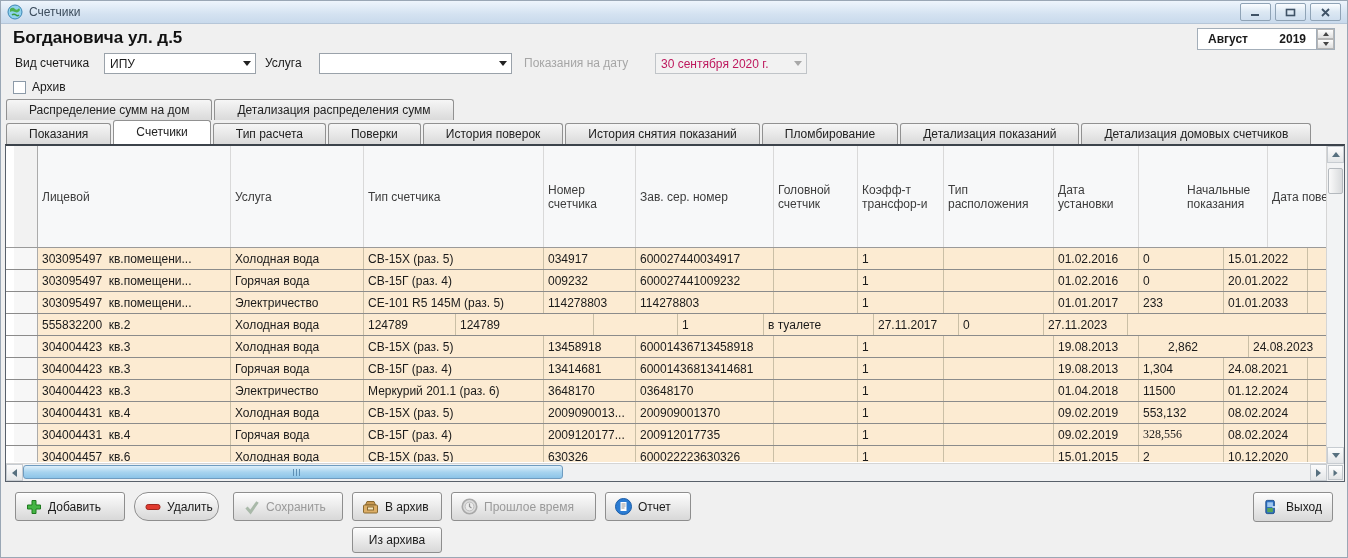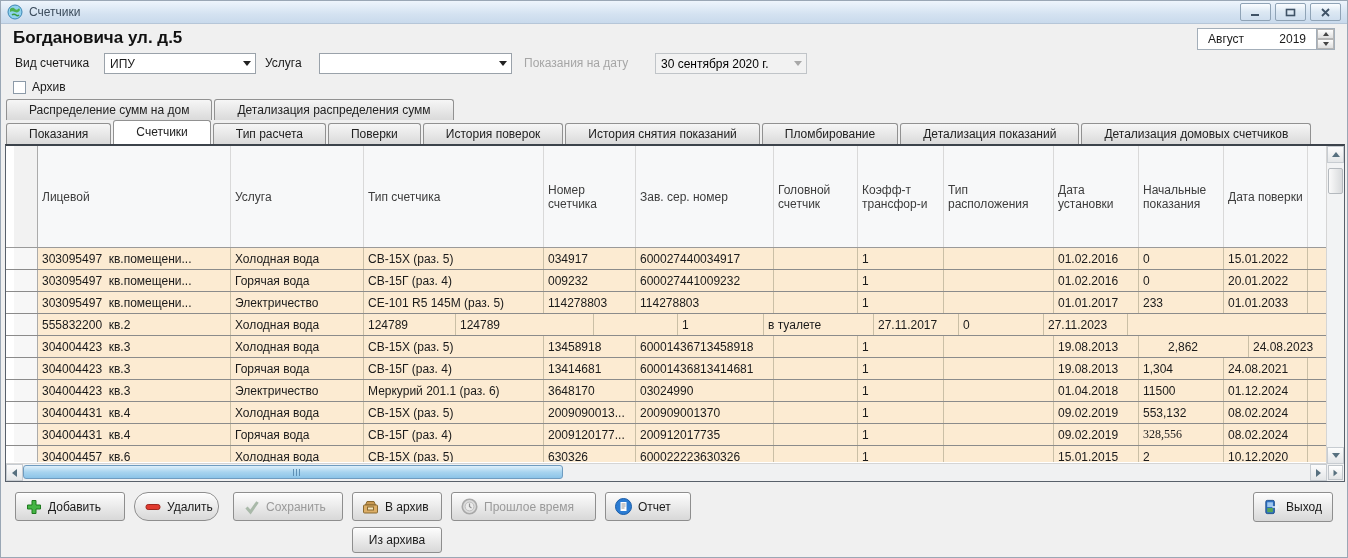--- a/index.html
+++ b/index.html
@@ -14,36 +14,36 @@
     background:linear-gradient(#eef5fc,#d4e2f1 60%,#c9daec);
     border-bottom:1px solid #b6c6d8;display:flex;align-items:center;padding:0 6px;box-sizing:border-box;}
   .titlebar .ticon{width:16px;height:16px;margin-right:6px;flex:none;}
   .titlebar .ttext{color:#3c4c5c;font-size:12px;}
   .winbtns{margin-left:auto;display:flex;gap:4px;}
   .winbtn{width:29px;height:16px;border:1px solid #8fa3b6;border-radius:2px;
     background:linear-gradient(#fbfdff,#dce8f3 50%,#cfdeee);
     display:flex;align-items:center;justify-content:center;cursor:default;}
   
   .address{position:absolute;left:12px;top:27px;font-size:17px;font-weight:bold;color:#111;}
-  .period{position:absolute;top:27px;right:12px;display:flex;height:22px;}
+  .period{position:absolute;top:27px;right:12px;display:flex;height:22px;font-weight:bold;}
   .period .pbox{width:120px;border:1px solid #a3aeb9;background:#fff;display:flex;align-items:center;
     justify-content:space-between;padding:0 10px;box-sizing:border-box;}
   .spinner{width:18px;border:1px solid #a3aeb9;border-left:none;display:flex;flex-direction:column;box-sizing:border-box;}
   .spinbtn{flex:1;background:linear-gradient(#fdfdfd,#dfdfdf);border:1px solid #b5b5b5;margin:0;
     display:flex;align-items:center;justify-content:center;padding:0;box-sizing:border-box;}
   .tri-up{width:0;height:0;border-left:3px solid transparent;border-right:3px solid transparent;border-bottom:4px solid #444;}
   .tri-down{width:0;height:0;border-left:3px solid transparent;border-right:3px solid transparent;border-top:4px solid #444;}
   
   .filters{position:absolute;left:0;top:52px;right:0;height:22px;}
   .flabel{position:absolute;top:3px;color:#1a1a1a;}
   .flabel.disabled{color:#a6a6a6;}
   .combo{position:absolute;top:0;height:21px;border:1px solid #9aa2aa;background:#fff;
     display:flex;align-items:center;box-sizing:border-box;padding-left:5px;}
   .combo .arrow{margin-left:auto;width:16px;height:100%;display:flex;align-items:center;justify-content:center;}
-  .combo.disabled{background:#f2f2f2;border-color:#c0c4c8;color:#000000;}
+  .combo.disabled{background:#f2f2f2;border-color:#c0c4c8;color:#be185d;}
   .caret{width:0;height:0;border-left:4px solid transparent;border-right:4px solid transparent;border-top:5px solid #222;}
   .combo.disabled .caret{border-top-color:#a8a8a8;}
   
   .chkrow{position:absolute;left:12px;top:79px;display:flex;align-items:center;gap:6px;}
   .chk{width:13px;height:13px;border:1px solid #8c9aa8;background:#fff;box-sizing:border-box;}
   
   .tabs{position:absolute;left:5px;display:flex;align-items:flex-end;}
   .tabs-top{top:98px;height:21px;}
   .tabs-main{top:119px;height:24px;z-index:3;}
   .tab{height:21px;line-height:20px;padding:0 22px;margin-right:2px;
@@ -193,21 +193,21 @@
           <div class="gind"></div>
           <div class="gcell" style="width: 193px;">Лицевой</div>
           <div class="gcell" style="width: 133px;">Услуга</div>
           <div class="gcell" style="width: 180px;">Тип счетчика</div>
           <div class="gcell" style="width: 92px;">Номер счетчика</div>
           <div class="gcell" style="width: 138px;">Зав. сер. номер</div>
           <div class="gcell" style="width: 84px;">Головной счетчик</div>
           <div class="gcell" style="width: 86px;">Коэфф-т трансфор-и</div>
           <div class="gcell" style="width: 110px;">Тип расположения</div>
           <div class="gcell" style="width: 85px;">Дата установки</div>
-          <div class="gcell" style="width: 85px;">Начальные показания</div>
+          <div class="gcell" style="width: 85px; margin-left: 44px;">Начальные показания</div>
           <div class="gcell" style="width: 84px;">Дата поверки</div>
           <div class="gcell gfill"></div>
         </div>
       <div class="gviewport" id="grid-body">
           <div class="grow">
             <div class="gind" style="background: rgb(247, 247, 247);"></div>
             <div class="gcell lic" style="width: 193px;">303095497  кв.помещени...</div>
             <div class="gcell" style="width: 133px;">Холодная вода</div>
             <div class="gcell" style="width: 180px;">СВ-15Х (раз. 5)</div>
             <div class="gcell" style="width: 92px;">034917</div>
@@ -293,21 +293,21 @@
             <div class="gcell" style="width: 85px;">1,304</div>
             <div class="gcell" style="width: 84px;">24.08.2021</div>
             <div class="gcell gfill"></div>
           </div>
           <div class="grow">
             <div class="gind" style="background: rgb(247, 247, 247);"></div>
             <div class="gcell lic" style="width: 193px;">304004423  кв.3</div>
             <div class="gcell" style="width: 133px;">Электричество</div>
             <div class="gcell" style="width: 180px;">Меркурий 201.1 (раз. 6)</div>
             <div class="gcell" style="width: 92px;">3648170</div>
-            <div class="gcell" style="width: 138px;">03024990</div>
+            <div class="gcell" style="width: 138px;">03648170</div>
             <div class="gcell" style="width: 84px;"></div>
             <div class="gcell" style="width: 86px;">1</div>
             <div class="gcell" style="width: 110px;"></div>
             <div class="gcell" style="width: 85px;">01.04.2018</div>
             <div class="gcell" style="width: 85px;">11500</div>
             <div class="gcell" style="width: 84px;">01.12.2024</div>
             <div class="gcell gfill"></div>
           </div>
           <div class="grow">
             <div class="gind" style="background: rgb(247, 247, 247);"></div>

